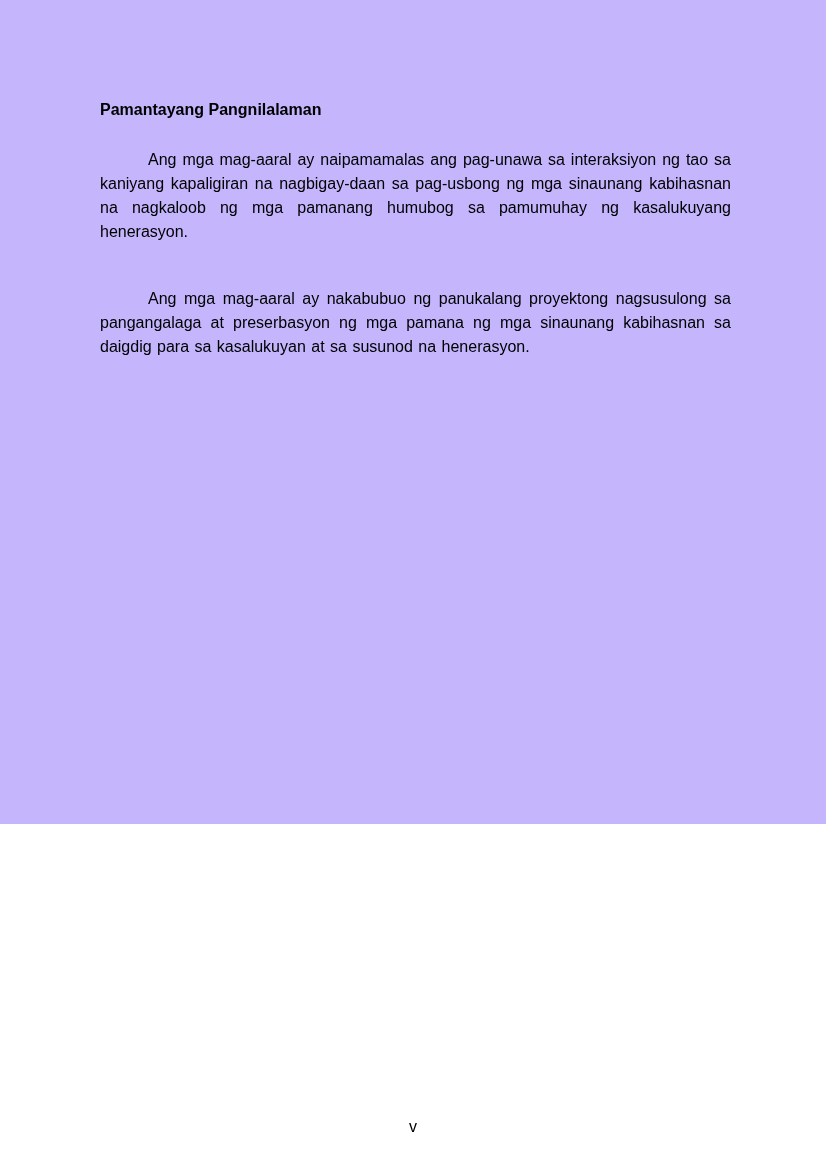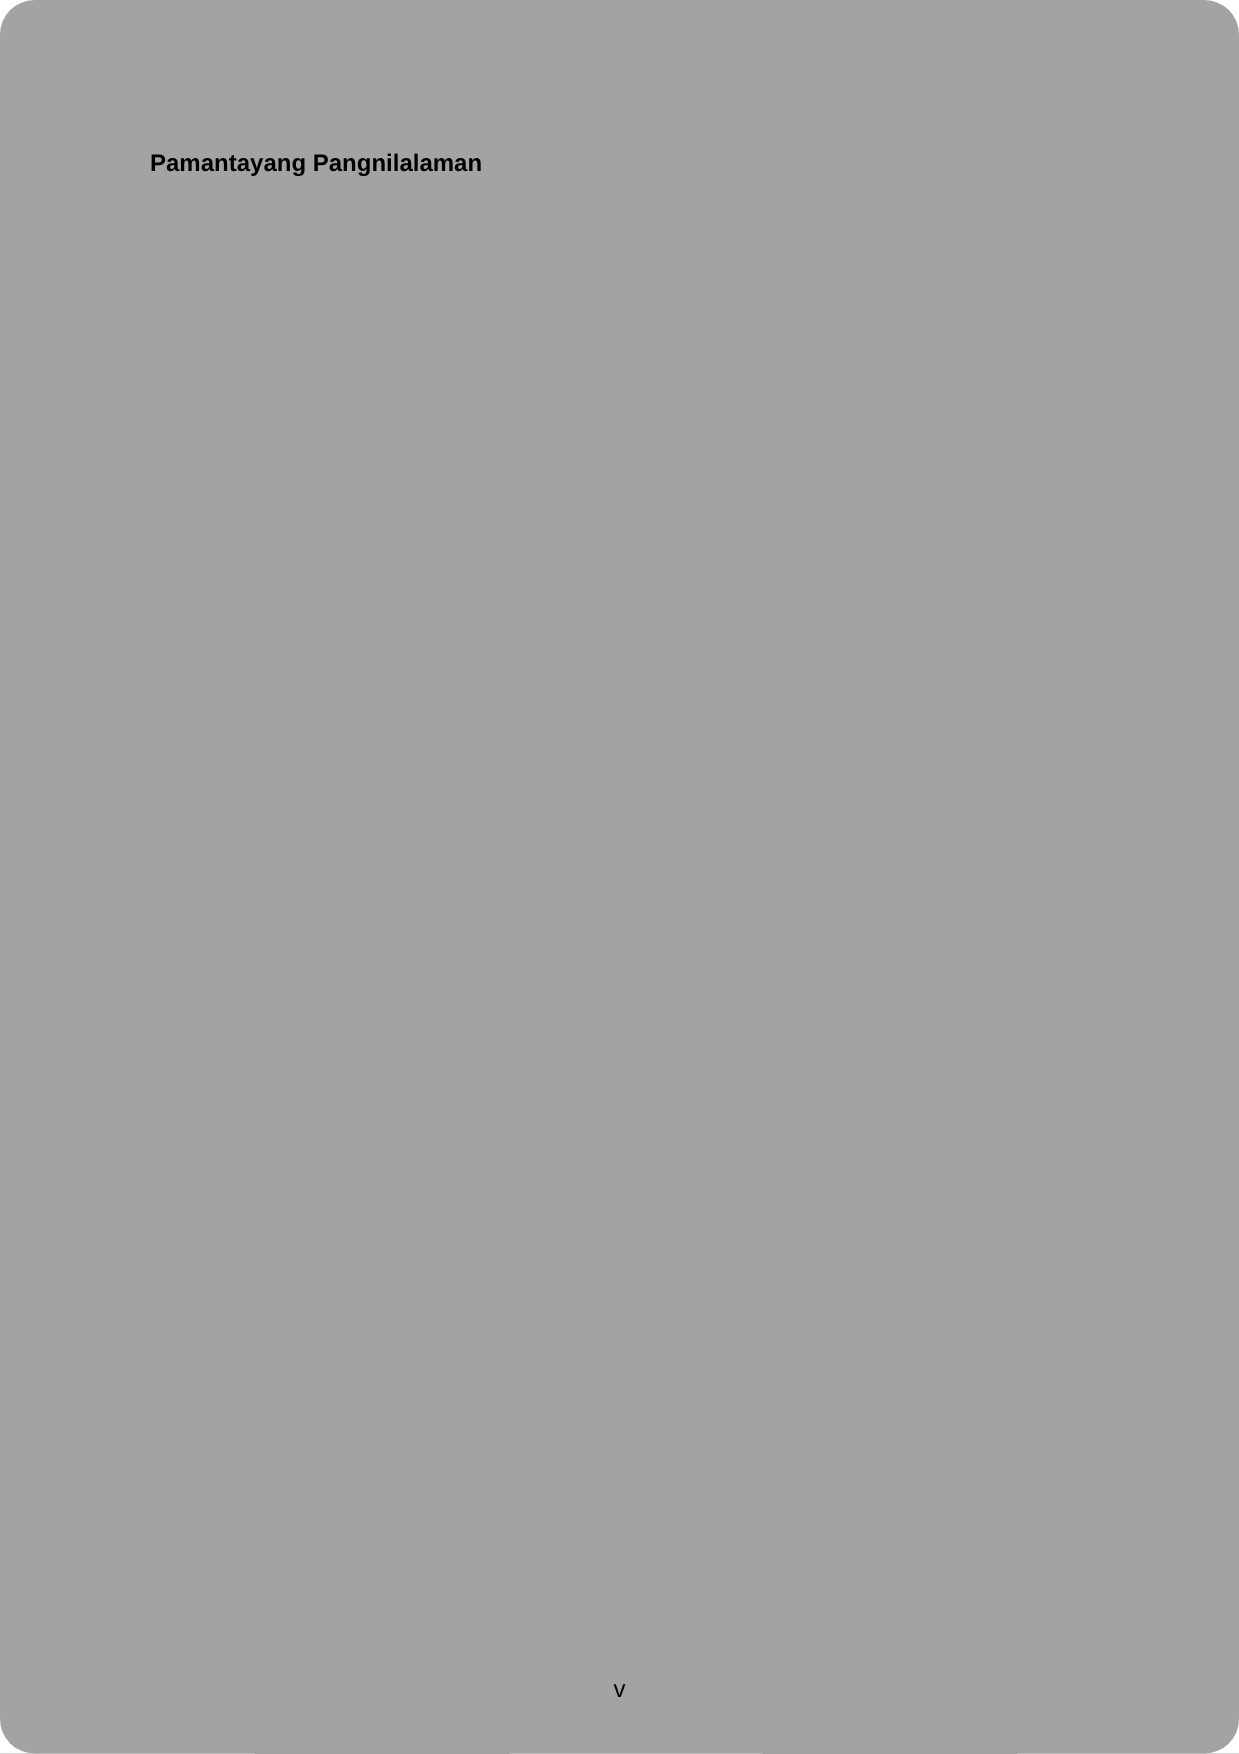--- a/index.html
+++ b/index.html
@@ -13,23 +13,22 @@
     position: relative;
     overflow: hidden;
     font-family: "Liberation Sans", "DejaVu Sans", sans-serif;
     color: #000000;
   }
   .page {
     position: absolute;
     top: 0;
     left: 0;
     width: 826px;
-    height: 1169px;
-    background: #a3a3a3;
-    border-radius: 23px;
+    height: 824px;
+    background: #c4b5fd;
   }
   .content {
     position: absolute;
     top: 100px;
     left: 100px;
     width: 631px;
   }
   .section-heading {
     font-size: 16px;
     line-height: 19px;
@@ -59,21 +58,23 @@
   }
 </style>
 </head>
 <body>
 
 <div class="page">
   <div class="content">
 
     <div class="section">
       <h2 class="section-heading">Pamantayang Pangnilalaman</h2>
+      <p class="section-body">Ang mga mag-aaral ay naipamamalas ang pag-unawa sa interaksiyon ng tao sa kaniyang kapaligiran na nagbigay-daan sa pag-usbong ng mga sinaunang kabihasnan na nagkaloob ng mga pamanang humubog sa pamumuhay ng kasalukuyang henerasyon.</p>
     </div>
 
     <div class="section">
+      <p class="section-body">Ang mga mag-aaral ay nakabubuo ng panukalang proyektong nagsusulong sa pangangalaga at preserbasyon ng mga pamana ng mga sinaunang kabihasnan sa daigdig para sa kasalukuyan at sa susunod na henerasyon.</p>
     </div>
 
   </div>
 
   <div class="page-number">v</div>
 </div>
 
 </body></html>

